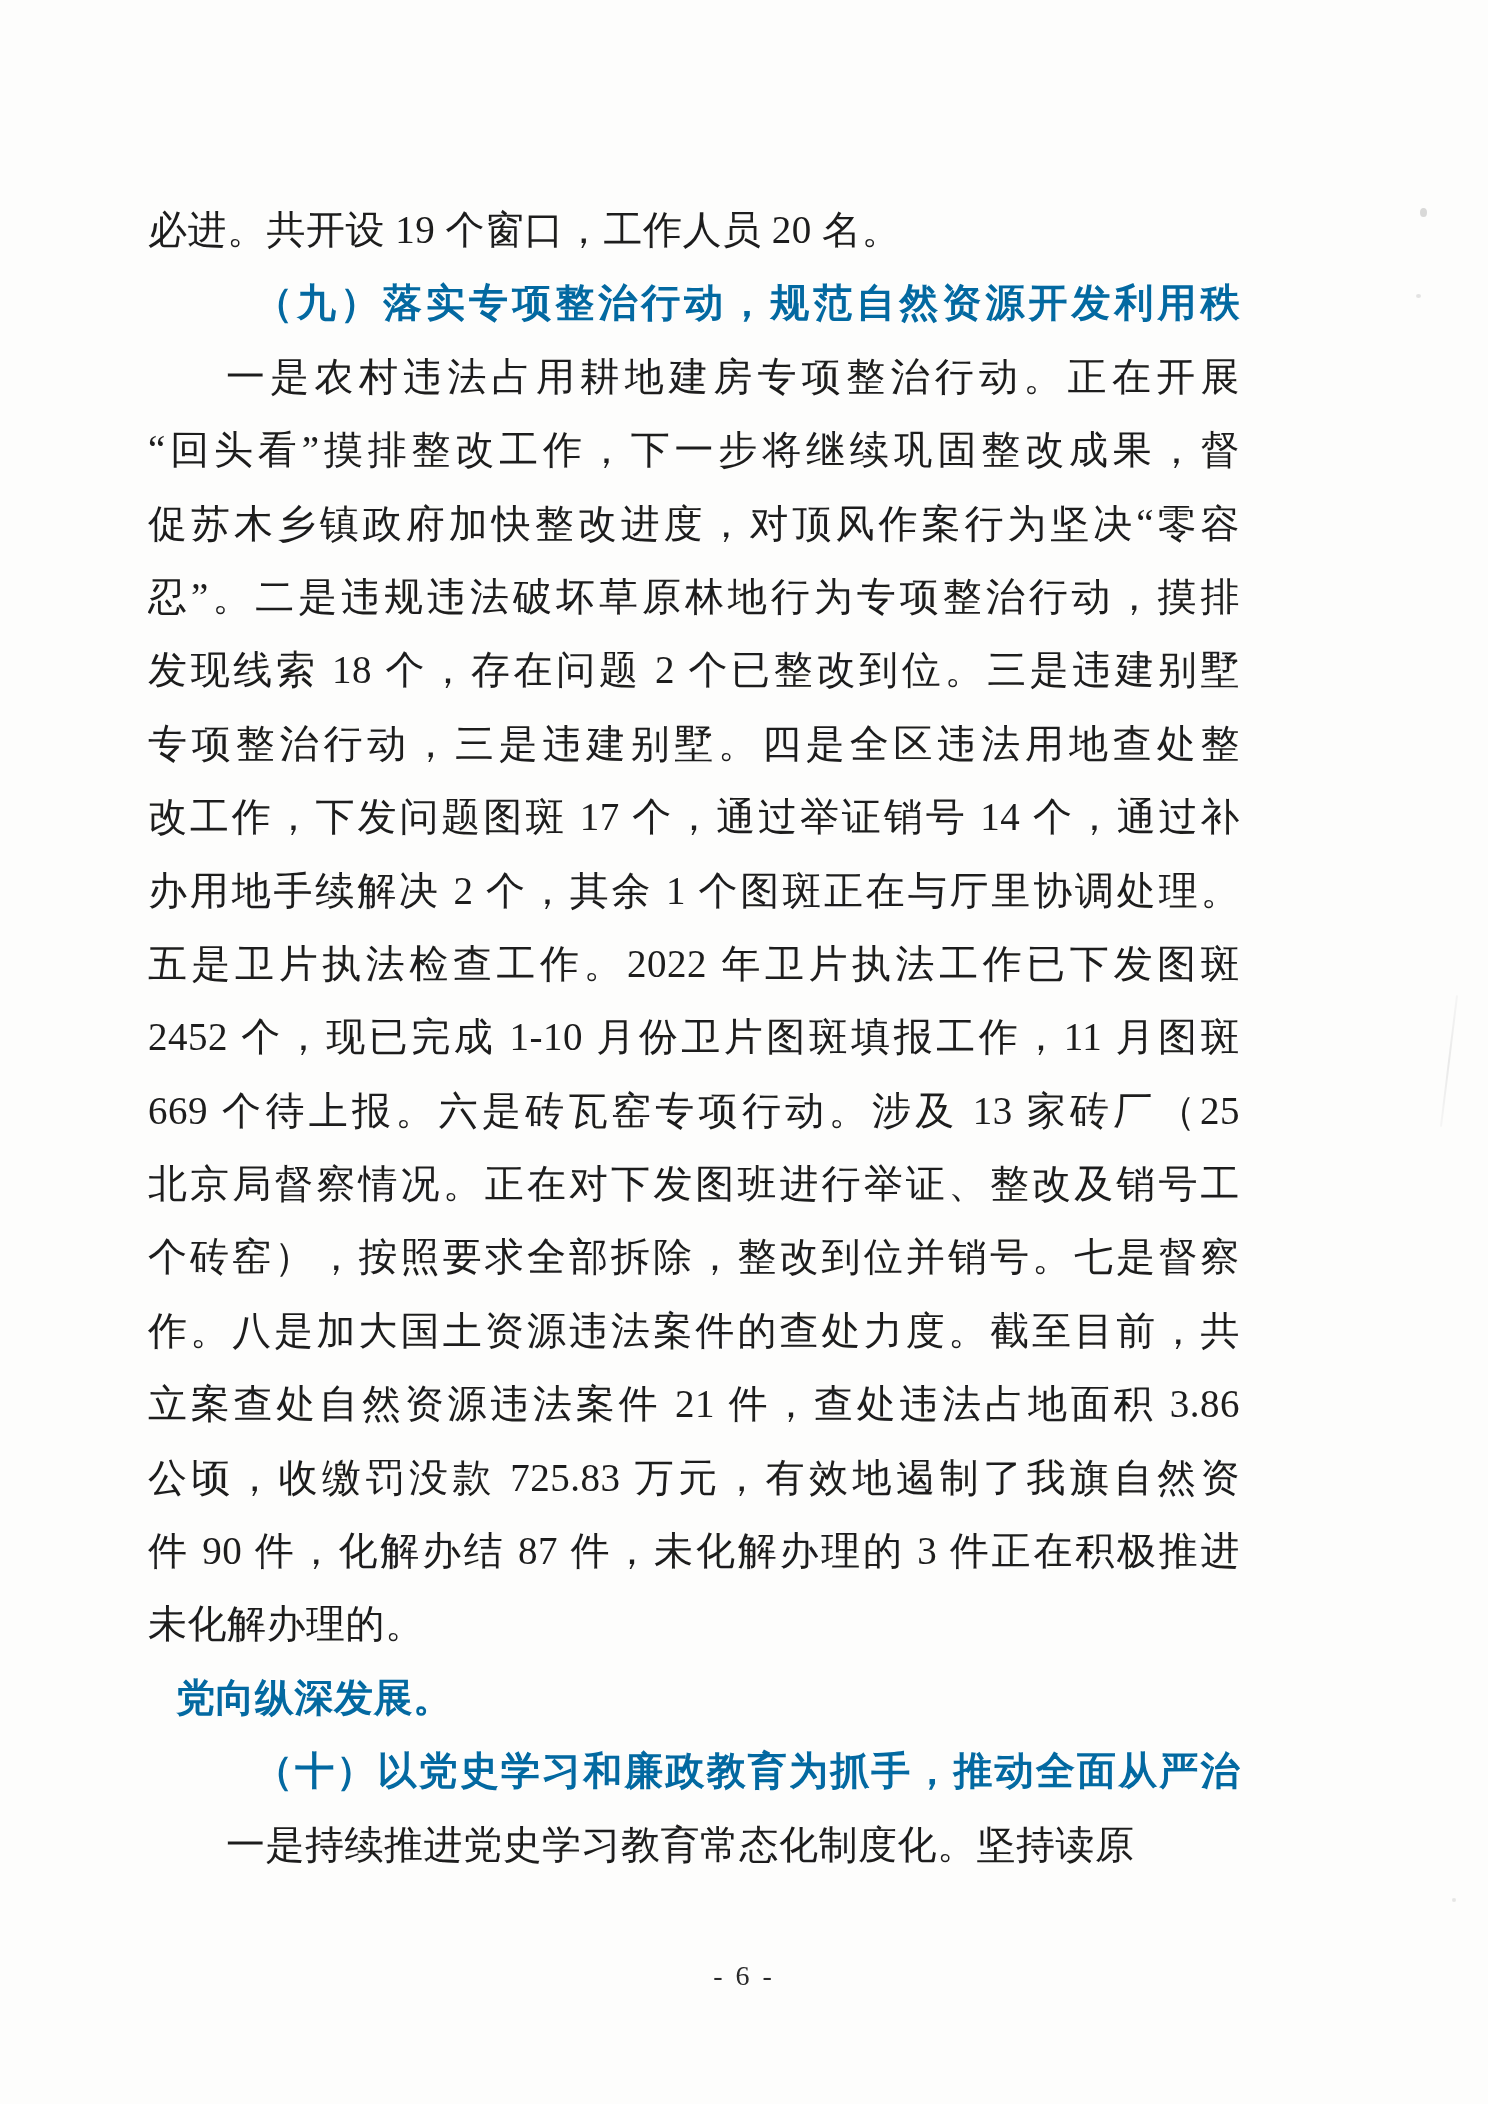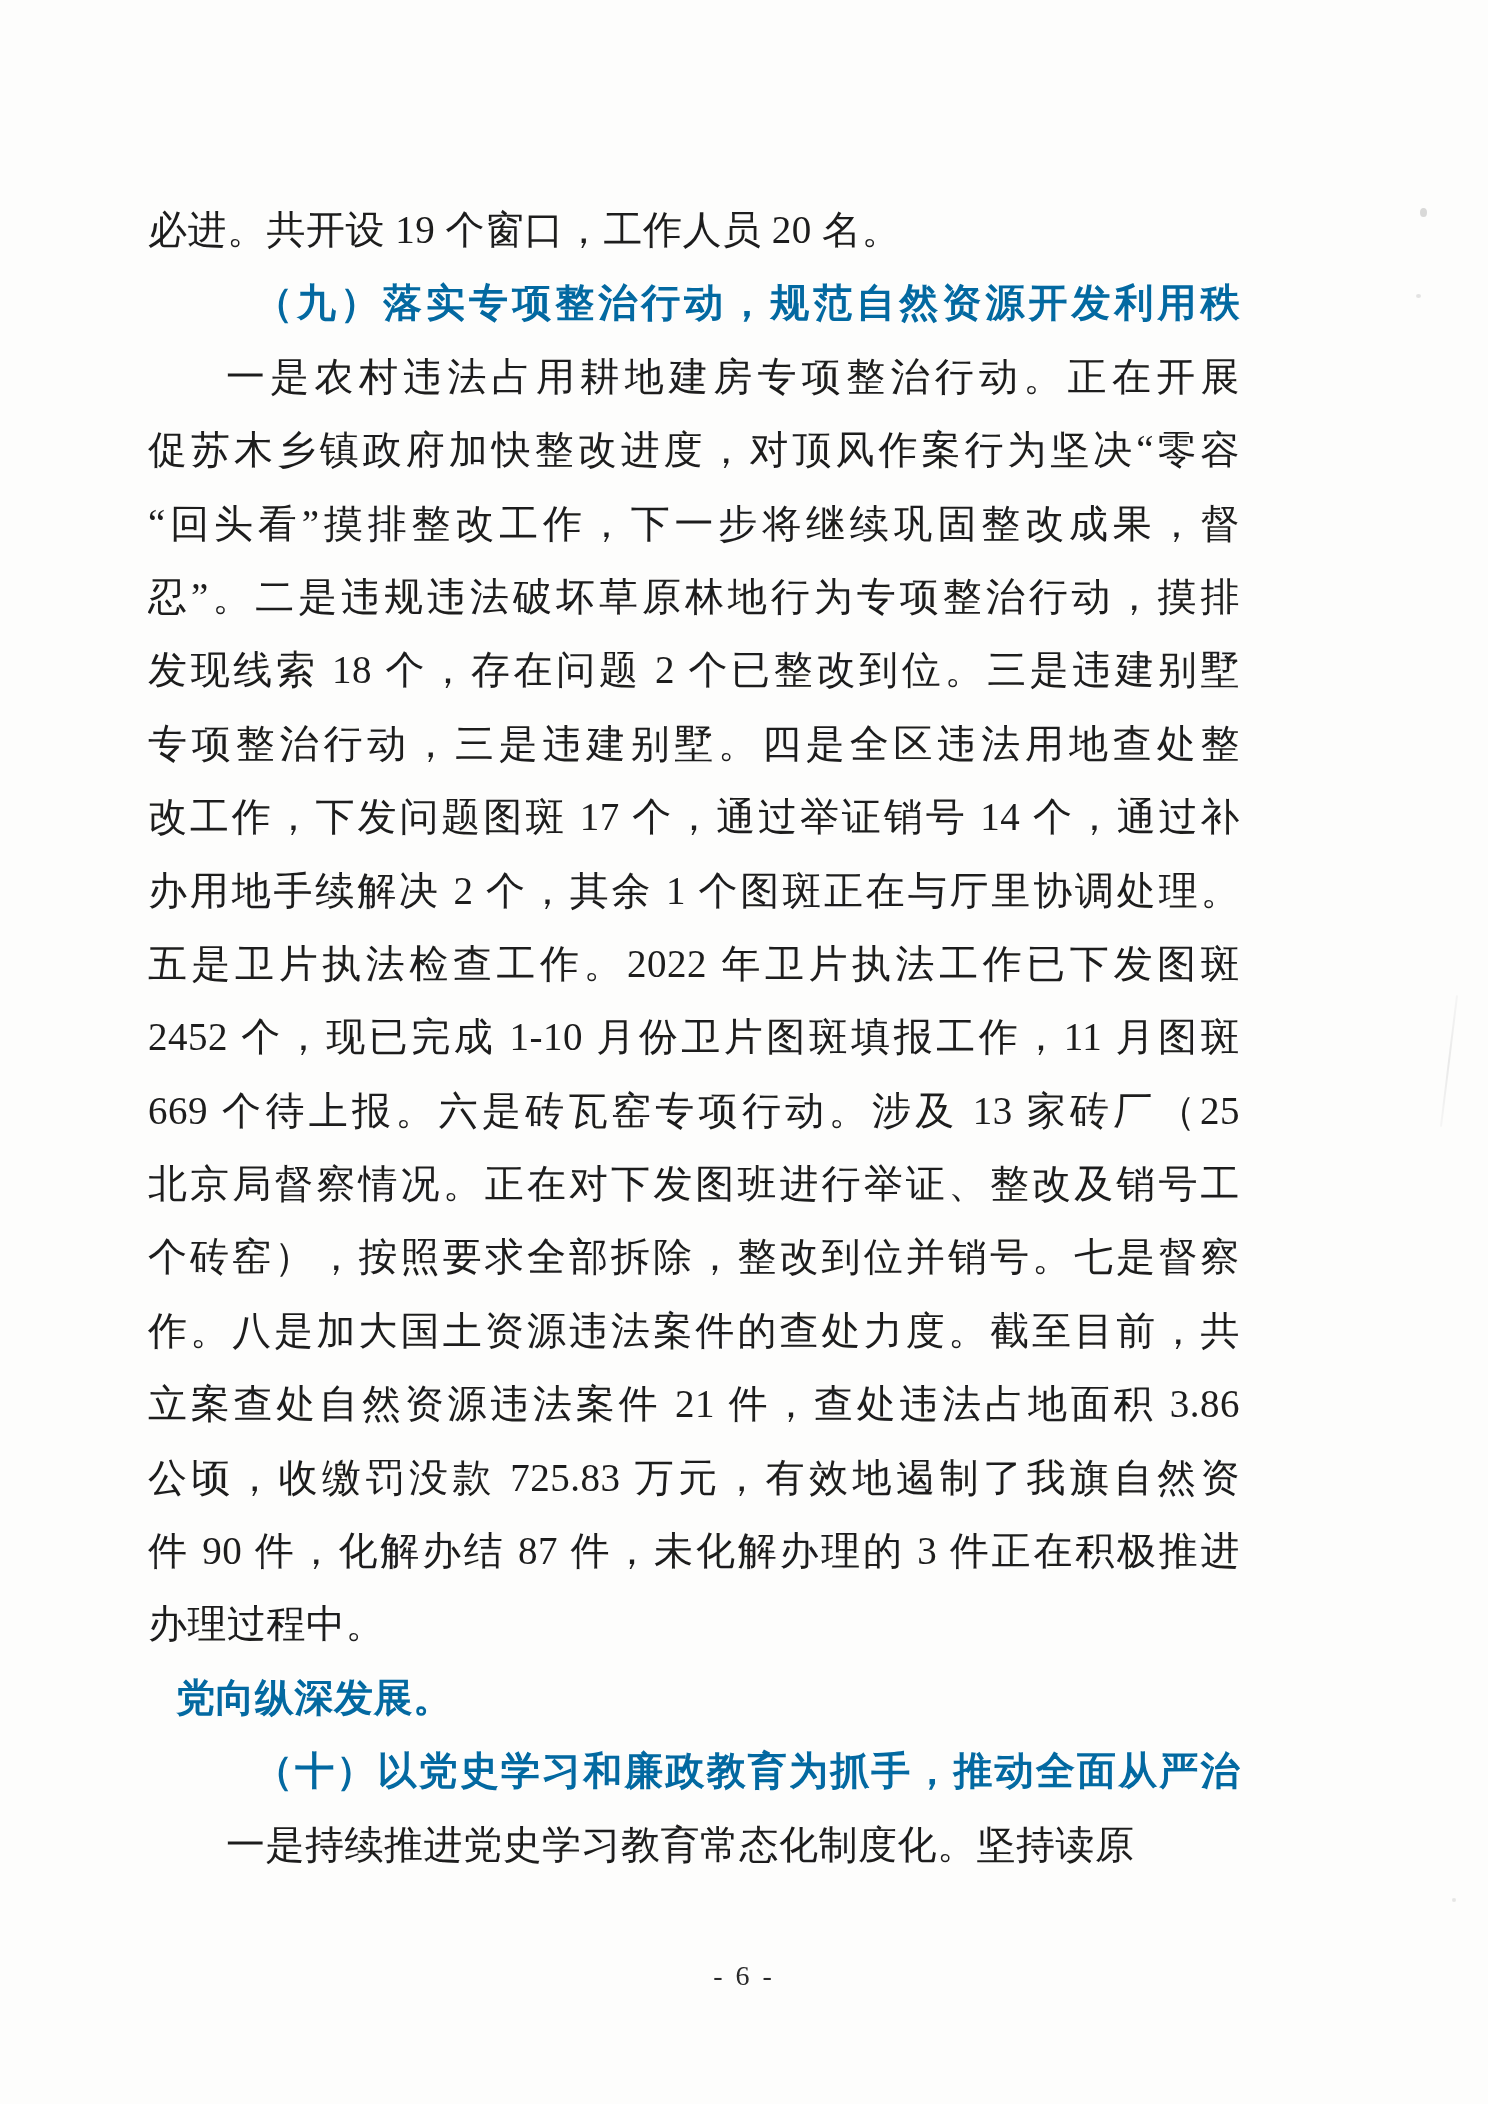--- a/index.html
+++ b/index.html
@@ -69,37 +69,37 @@
   }
 </style>
 </head>
 <body>
 
 <div class="page">
   <div class="text-block">
       <div class="line end">必进。共开设 19 个窗口，工作人员 20 名。</div>
       <div class="line indent bold">（九）落实专项整治行动，规范自然资源开发利用秩序。</div>
       <div class="line indent">一是农村违法占用耕地建房专项整治行动。正在开展</div>
+      <div class="line">“回头看”摸排整改工作，下一步将继续巩固整改成果，督</div>
       <div class="line">促苏木乡镇政府加快整改进度，对顶风作案行为坚决“零容</div>
-      <div class="line">“回头看”摸排整改工作，下一步将继续巩固整改成果，督</div>
       <div class="line">忍”。二是违规违法破坏草原林地行为专项整治行动，摸排</div>
       <div class="line">发现线索 18 个，存在问题 2 个已整改到位。三是违建别墅</div>
       <div class="line">专项整治行动，三是违建别墅。四是全区违法用地查处整</div>
       <div class="line">改工作，下发问题图斑 17 个，通过举证销号 14 个，通过补</div>
       <div class="line">办用地手续解决 2 个，其余 1 个图斑正在与厅里协调处理。</div>
       <div class="line">五是卫片执法检查工作。2022 年卫片执法工作已下发图斑</div>
       <div class="line">2452 个，现已完成 1-10 月份卫片图斑填报工作，11 月图斑</div>
       <div class="line">669 个待上报。六是砖瓦窑专项行动。涉及 13 家砖厂（25</div>
       <div class="line">北京局督察情况。正在对下发图班进行举证、整改及销号工</div>
       <div class="line">个砖窑），按照要求全部拆除，整改到位并销号。七是督察</div>
       <div class="line">作。八是加大国土资源违法案件的查处力度。截至目前，共</div>
       <div class="line">立案查处自然资源违法案件 21 件，查处违法占地面积 3.86</div>
       <div class="line">公顷，收缴罚没款 725.83 万元，有效地遏制了我旗自然资</div>
       <div class="line">件 90 件，化解办结 87 件，未化解办理的 3 件正在积极推进</div>
-      <div class="line end">办理过程中。</div>
+      <div class="line end">未化解办理的。</div>
       <div class="line bold end">党向纵深发展。</div>
       <div class="line indent bold">（十）以党史学习和廉政教育为抓手，推动全面从严治</div>
       <div class="line indent end">一是持续推进党史学习教育常态化制度化。坚持读原</div>
     </div>
   <div class="page-number">- 6 -</div>
   <div class="speckle s1"></div>
   <div class="speckle s2"></div>
   <div class="speckle s3"></div>
   <div class="scratch"></div>
 </div>

